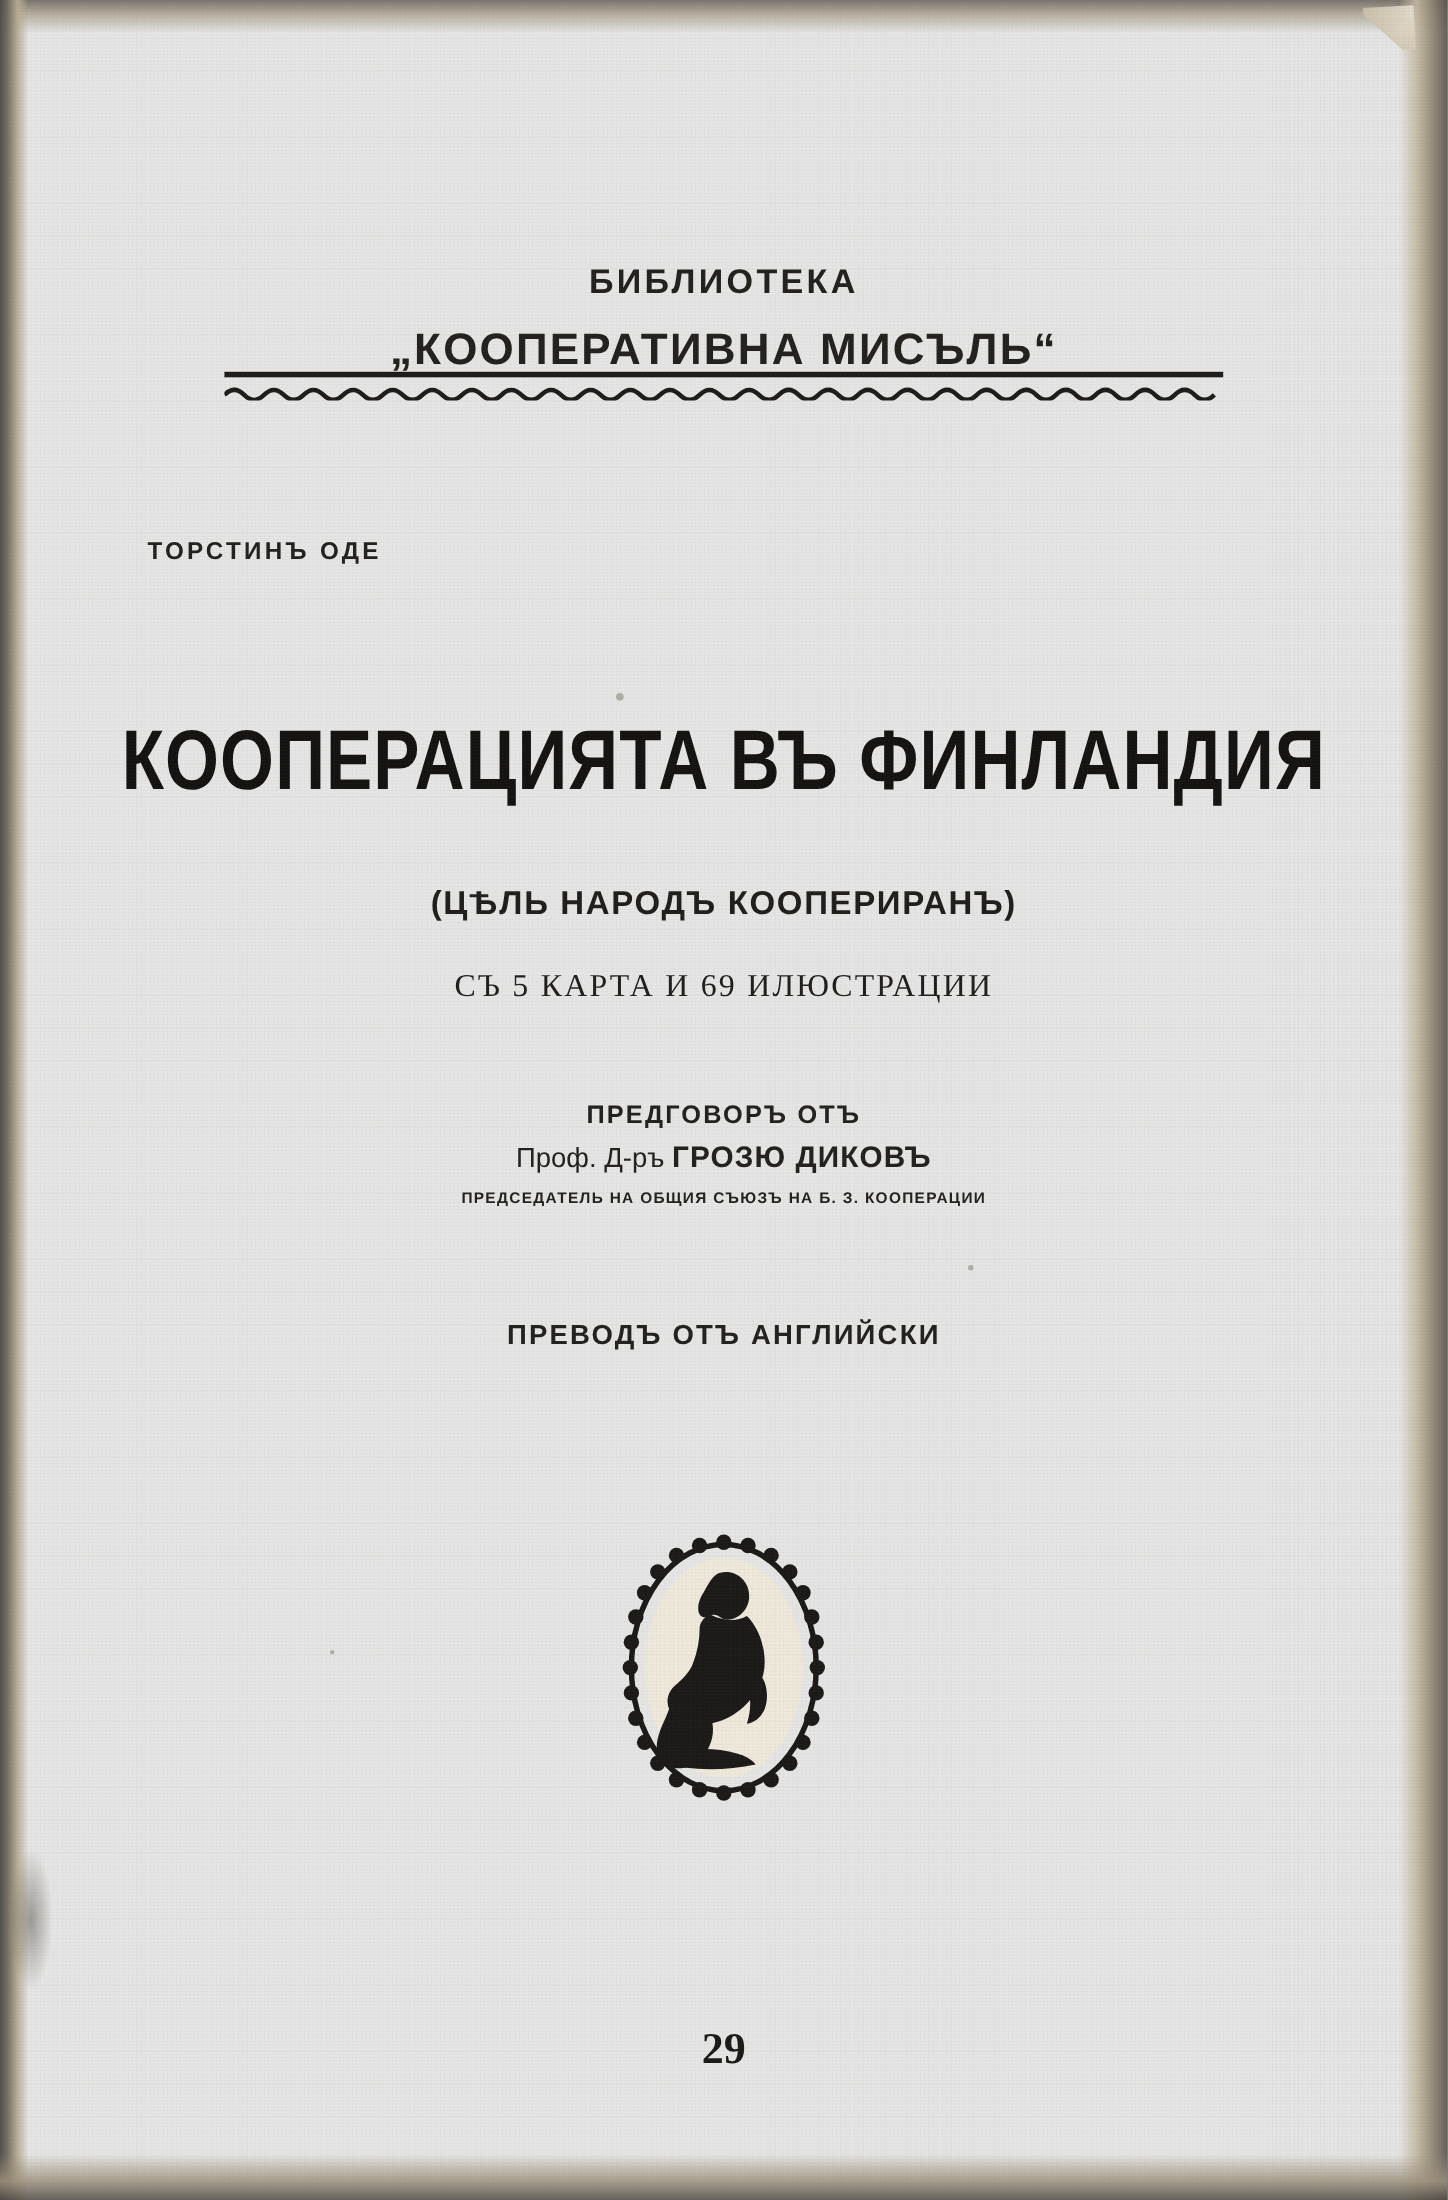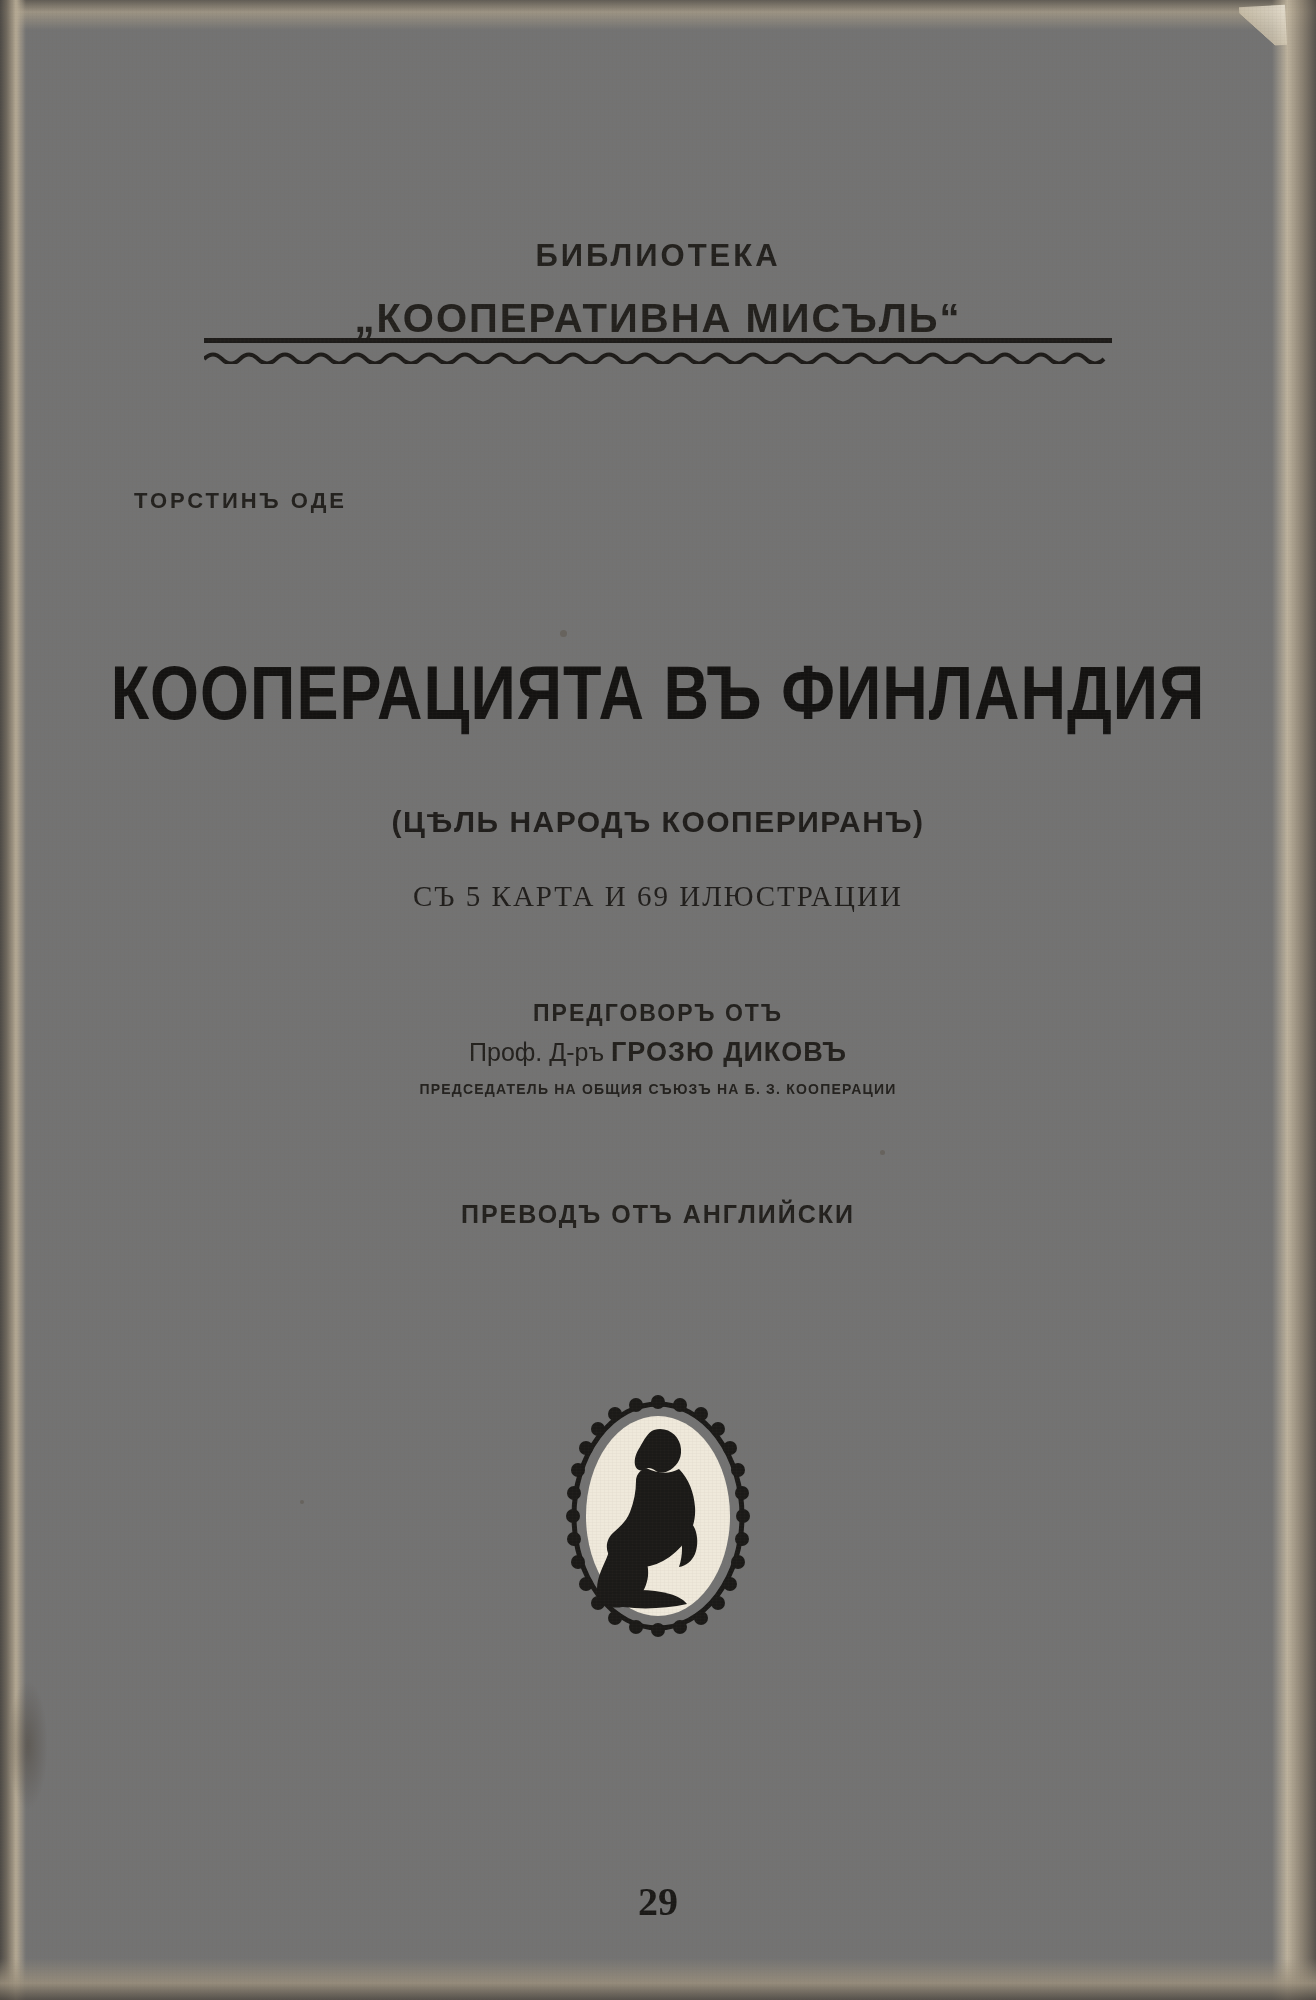--- a/index.html
+++ b/index.html
@@ -10,21 +10,21 @@
   }
   .page {
     position: relative;
     width: 1316px;
     height: 2000px;
     overflow: hidden;
     background:
       radial-gradient(ellipse at 30% 25%, rgba(255,250,238,0.55) 0%, rgba(255,250,238,0) 55%),
       radial-gradient(ellipse at 75% 70%, rgba(234,223,200,0.5) 0%, rgba(234,223,200,0) 60%),
       linear-gradient(115deg, #d8cdb6 0%, #ded3bd 18%, #e3d9c4 38%, #ddd2bb 62%, #d4c8b0 84%, #cabe a6 100%);
-    background-color: #737373;
+    background-color: #e5e5e5;
     font-family: "Liberation Sans", sans-serif;
   }
   
   .edge-left {
     position: absolute; top: 0; left: 0; width: 26px; height: 100%;
     background: linear-gradient(90deg, #4a4743 0%, #6e675c 25%, #b9ad97 62%, rgba(215,203,182,0) 100%);
     opacity: 0.95;
   }
   .edge-right {
     position: absolute; top: 0; right: 0; width: 44px; height: 100%;
@@ -185,21 +185,21 @@
     top: 1390px;
     transform: translateX(-50%);
     width: 200px;
     height: 252px;
   }
 
   
   .number {
     position: absolute;
     left: 0; right: 0;
-    top: 1878px;
+    top: 1838px;
     text-align: center;
     font-size: 40px;
     font-weight: bold;
     color: #1b1a18;
     font-family: "Liberation Serif", serif;
   }
 
   .grain {
     position: absolute; inset: 0;
     pointer-events: none;

